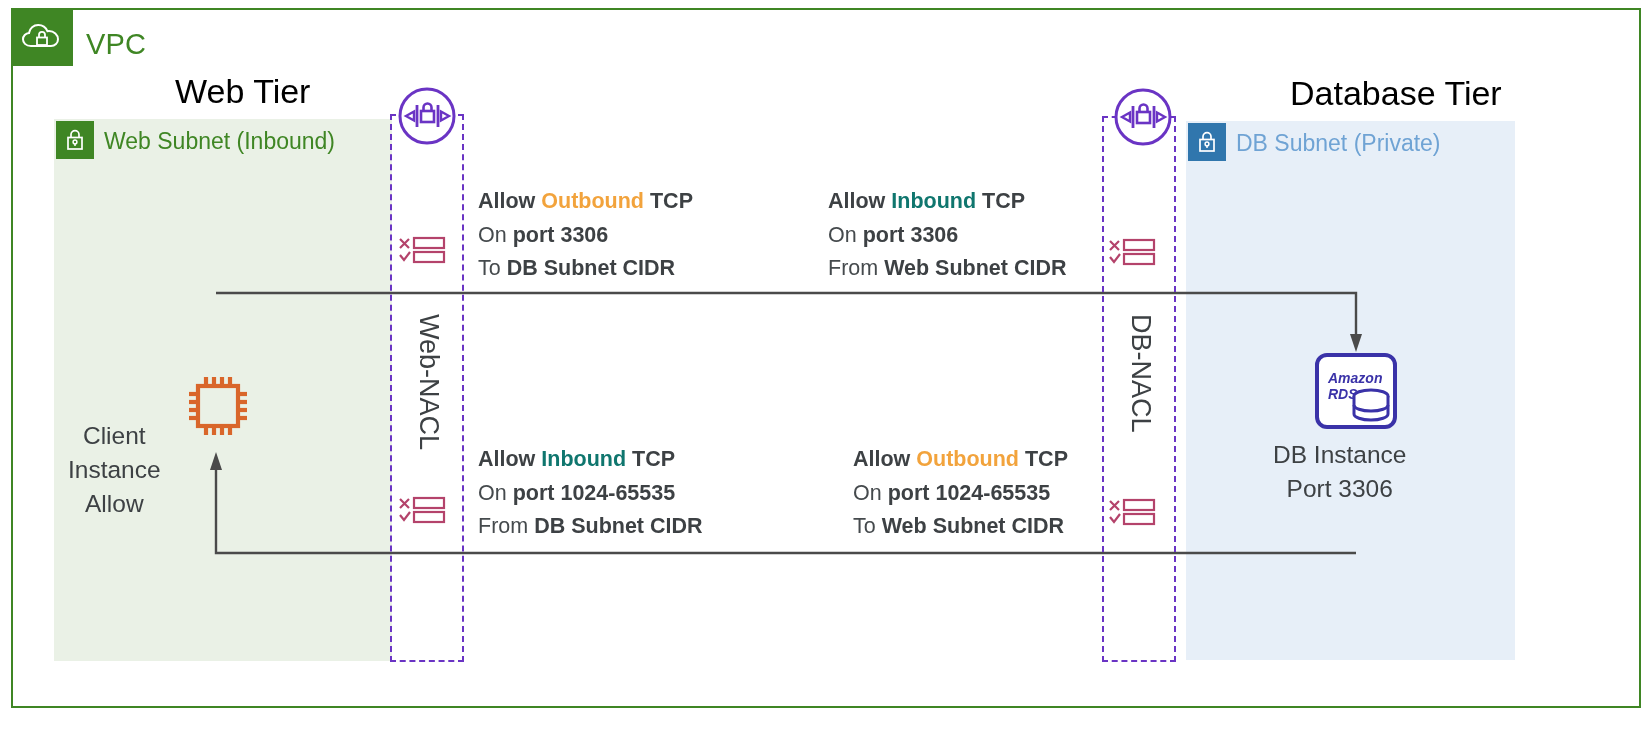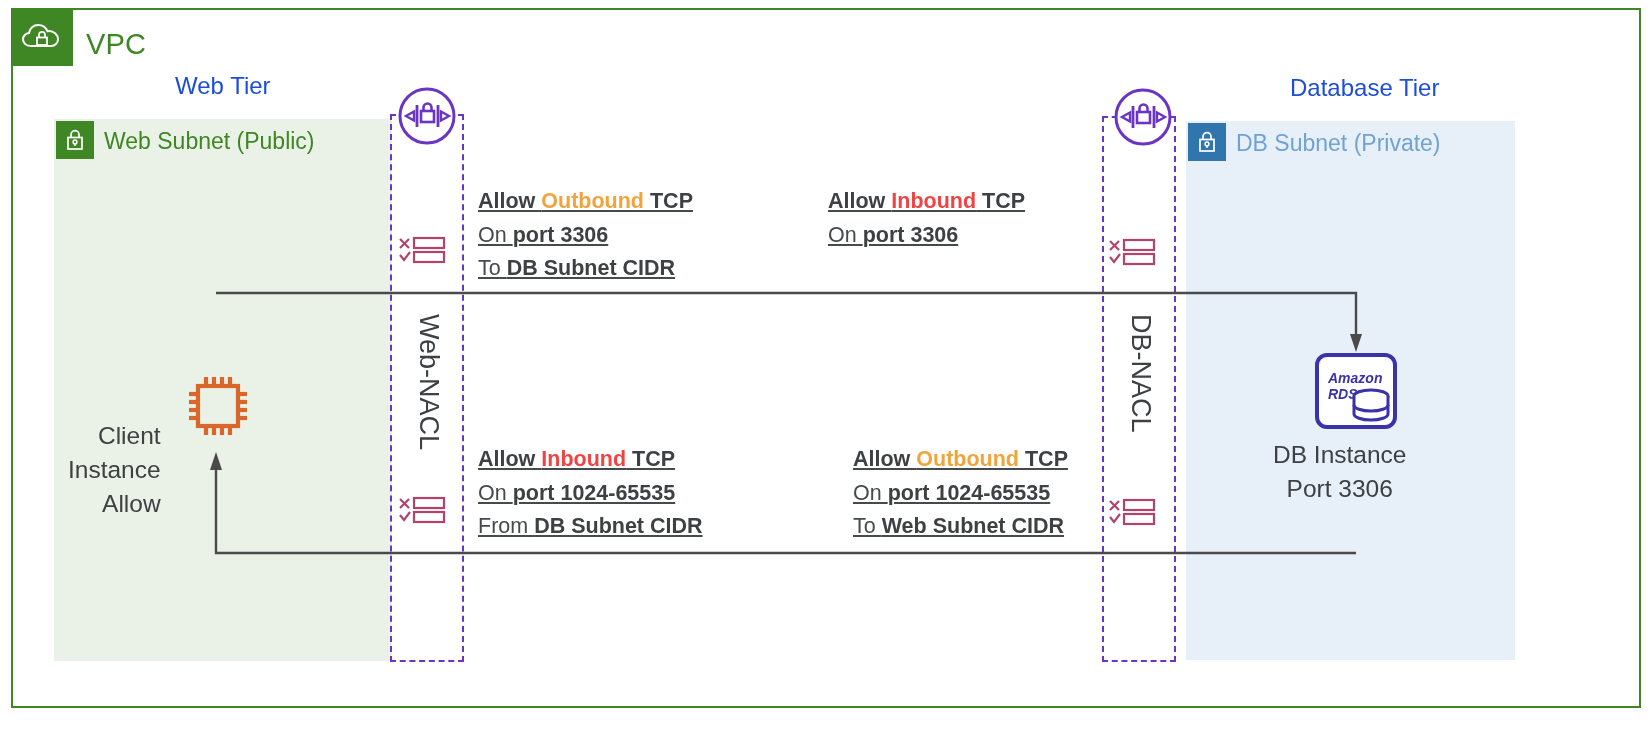--- a/index.html
+++ b/index.html
@@ -7,21 +7,21 @@
   #stage{position:relative;width:1652px;height:744px;background:#ffffff;overflow:hidden;}
 
   
   .vpc-frame{position:absolute;left:11px;top:8px;width:1630px;height:700px;
              border:2px solid #3f8624;box-sizing:border-box;background:#ffffff;}
   .vpc-badge{position:absolute;left:11px;top:8px;width:62px;height:58px;background:#3f8624;
              display:flex;align-items:center;justify-content:center;}
   .vpc-title{position:absolute;left:86px;top:28px;font-size:29px;color:#3f8624;letter-spacing:.2px;}
 
   
-  .tier-title{position:absolute;font-size:24px;color:#1d4ed8;white-space:nowrap;}
+  .tier-title{position:absolute;font-size:34px;color:#000000;white-space:nowrap;}
   #web-tier-title{left:175px;top:72px;}
   #db-tier-title{left:1252px;top:74px;margin-left:38px;}
 
   
   .subnet{position:absolute;box-sizing:border-box;}
   #web-subnet{left:54px;top:119px;width:338px;height:542px;background:#eaf1e6;}
   #db-subnet{left:1186px;top:121px;width:329px;height:539px;background:#e7eff8;}
   .subnet-badge{position:absolute;width:38px;height:38px;display:flex;align-items:center;justify-content:center;}
   #web-subnet-badge{left:56px;top:121px;background:#3f8624;}
   #db-subnet-badge{left:1188px;top:123px;background:#3076ad;}
@@ -44,36 +44,36 @@
   #db-nacl-label{left:1156px;top:314px;}
 
   
   .rule-glyph{position:absolute;width:48px;height:40px;}
   #glyph-a{left:398px;top:230px;}
   #glyph-b{left:398px;top:490px;}
   #glyph-c{left:1108px;top:232px;}
   #glyph-d{left:1108px;top:492px;}
 
   
-  .rule-block{position:absolute;font-size:21.5px;color:#454a4d;line-height:33.5px;white-space:nowrap;text-decoration:underline;}
+  .rule-block{position:absolute;font-size:21.5px;color:#454a4d;line-height:33.5px;white-space:nowrap;}
   .rule-block .ln{display:block;}
   .rule-block b{font-weight:bold;color:#3d4144;}
   .dir-out{color:#f2a33c;font-weight:bold;}
-  .dir-in{color:#ef4444;font-weight:bold;}
+  .dir-in{color:#0f766e;font-weight:bold;}
   .lead{font-weight:bold;color:#3d4144;}
   #rule-web-out{left:478px;top:185px;}
   #rule-db-in{left:828px;top:185px;}
   #rule-web-in{left:478px;top:443px;}
   #rule-db-out{left:853px;top:443px;}
 
   
   #chip-icon{position:absolute;left:180px;top:372px;width:76px;height:72px;}
   #rds-icon{position:absolute;left:1314px;top:352px;width:84px;height:78px;font-style:italic;}
   .node-label{position:absolute;font-size:24.5px;color:#3d4144;text-align:center;line-height:34px;white-space:nowrap;}
-  #client-label{left:68px;top:419px;text-align:right;}
+  #client-label{left:68px;top:419px;text-align:center;}
   #db-label{left:1273px;top:438px;}
 
   
   #wires{position:absolute;left:0;top:0;width:1652px;height:744px;pointer-events:none;}
 </style>
 </head>
 <body>
 
 <div id="stage">
 
@@ -97,21 +97,21 @@
   <div class="subnet" id="db-subnet"></div>
 
   <div class="subnet-badge" id="web-subnet-badge">
     <svg width="22" height="24" viewBox="0 0 22 24">
       <rect x="4" y="9.5" width="14" height="11.5" fill="none" stroke="#ffffff" stroke-width="1.7"></rect>
       <path d="M7 9.5 V6.6 A4 4 0 0 1 15 6.6 V9.5" fill="none" stroke="#ffffff" stroke-width="1.7"></path>
       <circle cx="11" cy="14" r="1.9" fill="none" stroke="#ffffff" stroke-width="1.5"></circle>
       <line x1="11" y1="15.4" x2="11" y2="18" stroke="#ffffff" stroke-width="1.5"></line>
     </svg>
   </div>
-  <div class="subnet-label" id="web-subnet-label">Web Subnet (Public)</div>
+  <div class="subnet-label" id="web-subnet-label">Web Subnet (Inbound)</div>
 
   <div class="subnet-badge" id="db-subnet-badge">
     <svg width="22" height="24" viewBox="0 0 22 24">
       <rect x="4" y="9.5" width="14" height="11.5" fill="none" stroke="#ffffff" stroke-width="1.7"></rect>
       <path d="M7 9.5 V6.6 A4 4 0 0 1 15 6.6 V9.5" fill="none" stroke="#ffffff" stroke-width="1.7"></path>
       <circle cx="11" cy="14" r="1.9" fill="none" stroke="#ffffff" stroke-width="1.5"></circle>
       <line x1="11" y1="15.4" x2="11" y2="18" stroke="#ffffff" stroke-width="1.5"></line>
     </svg>
   </div>
   <div class="subnet-label" id="db-subnet-label">DB Subnet (Private)</div>
@@ -198,20 +198,23 @@
       <span>To </span><b>DB Subnet CIDR</b>
     </span>
   </div>
 
   <div class="rule-block" id="rule-db-in">
     <span class="ln">
       <span class="lead">Allow </span><span class="dir-in">Inbound</span><span class="lead"> TCP</span>
     </span>
     <span class="ln">
       <span>On </span><b>port 3306</b>
+    </span>
+    <span class="ln">
+      <span>From </span><b>Web Subnet CIDR</b>
     </span>
   </div>
 
   <div class="rule-block" id="rule-web-in">
     <span class="ln">
       <span class="lead">Allow </span><span class="dir-in">Inbound</span><span class="lead"> TCP</span>
     </span>
     <span class="ln">
       <span>On </span><b>port 1024-65535</b>
     </span>

